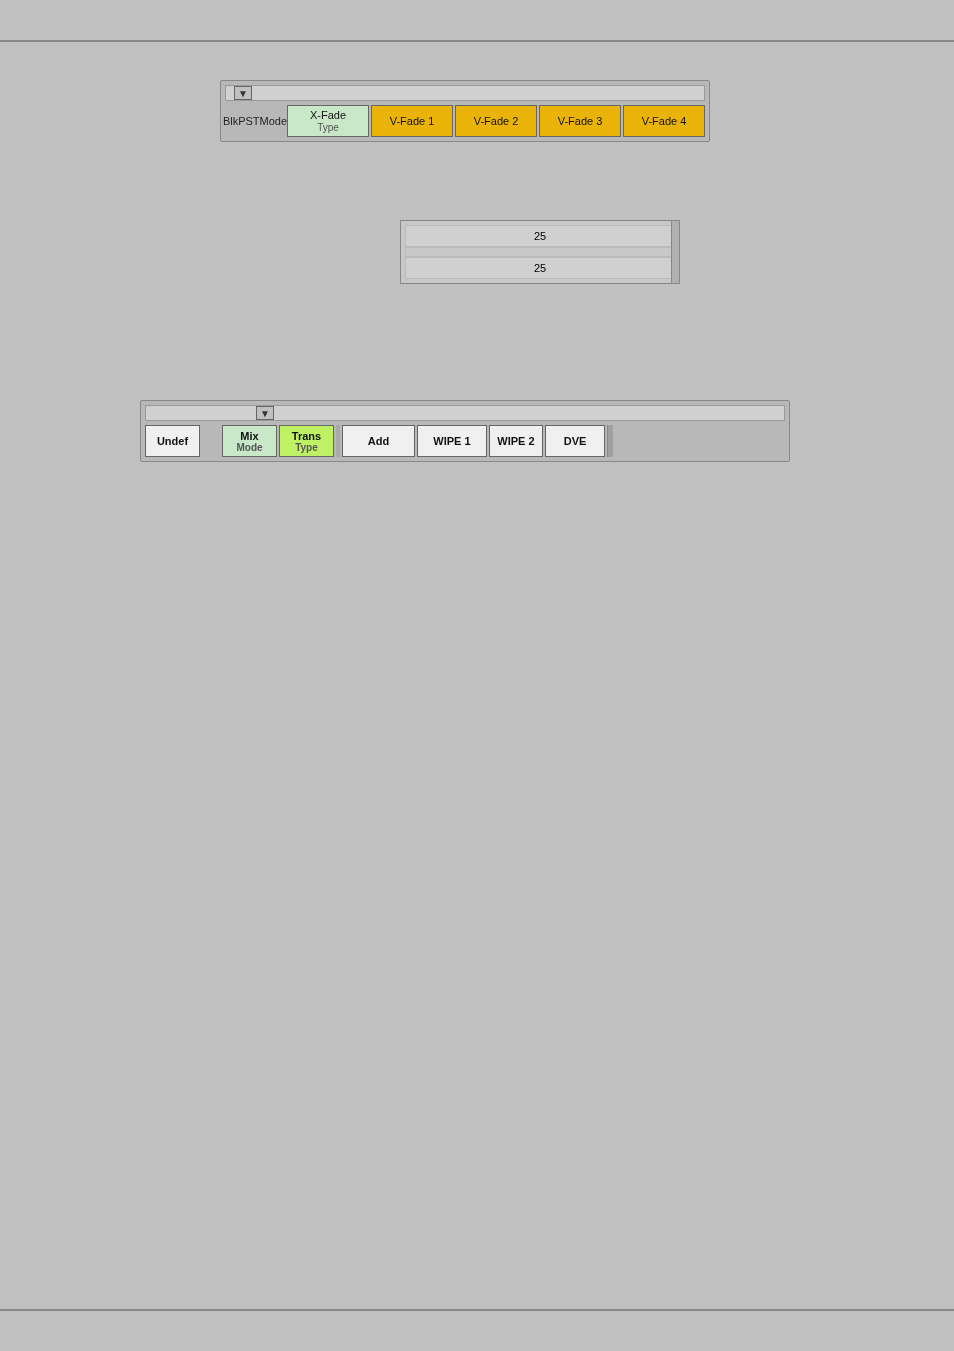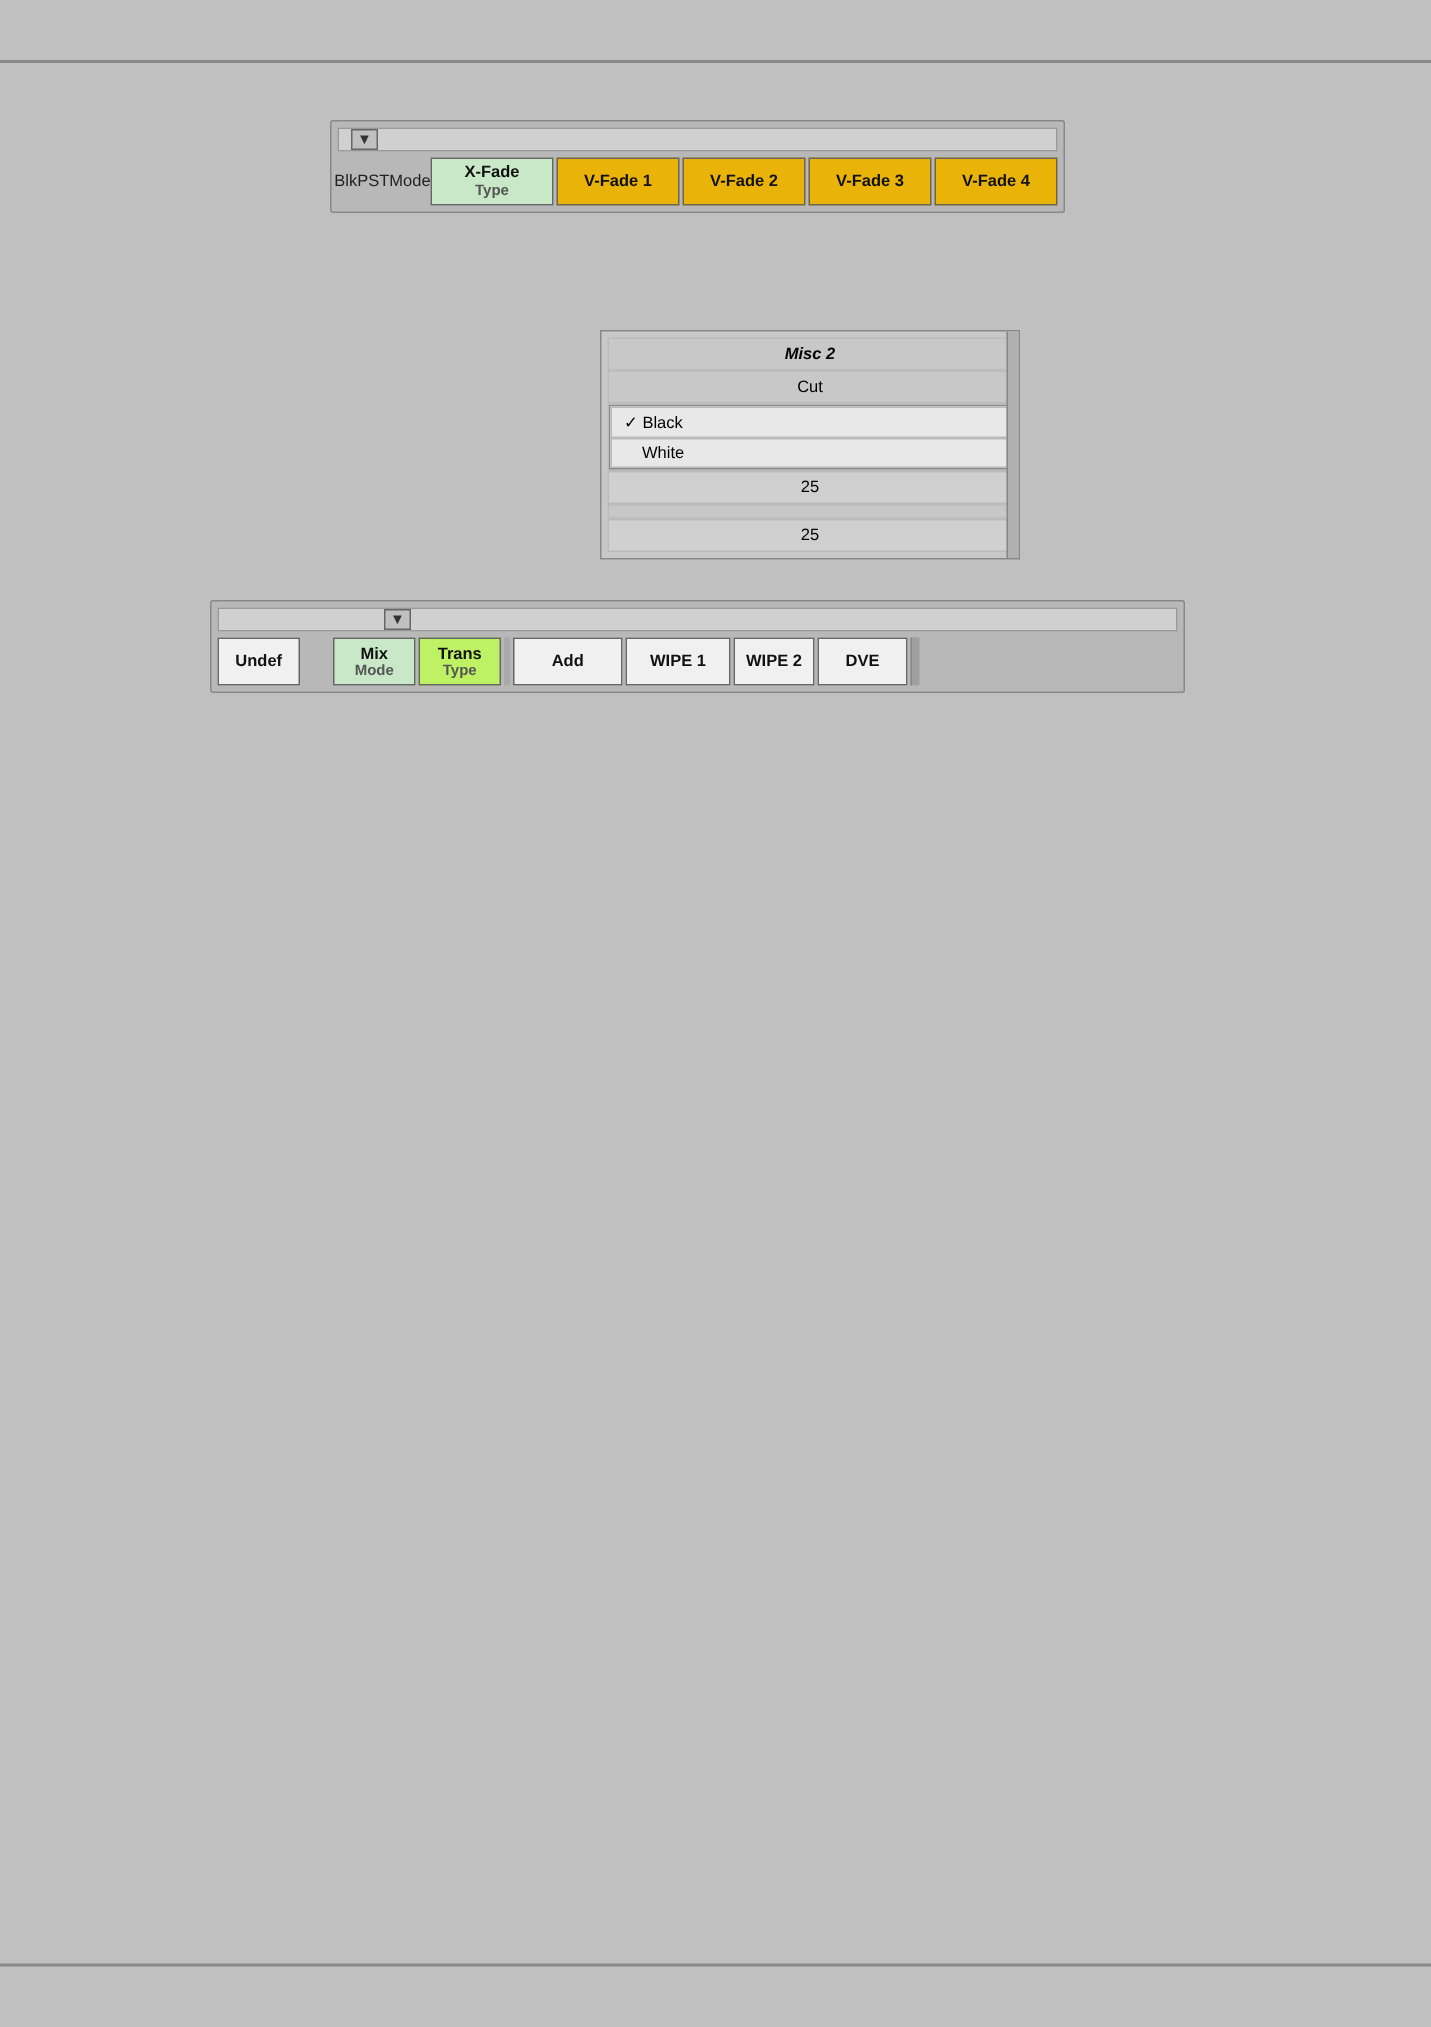--- a/index.html
+++ b/index.html
@@ -88,21 +88,21 @@
       justify-content: center;
       font-size: 11px;
       color: #222;
       padding: 2px;
     }
 
     .btn {
       border: 1px solid #666;
       padding: 3px 6px;
       font-size: 11px;
-      font-weight: bold;
+      font-weight: normal;
       cursor: pointer;
       text-align: center;
       display: flex;
       align-items: center;
       justify-content: center;
       min-height: 28px;
       flex: 1;
     }
 
     .btn-normal {
@@ -318,31 +318,20 @@
         <span>V-Fade 4</span>
       </div>
     </div>
   </div>
 </div>
 
 <div class="panel2">
   <div style="background:#c8c8c8; border:1px solid #888; padding:4px; position:relative;">
     <table style="border-collapse:collapse; width:100%;">
       <tbody>
-      <tr>
-        <td class="p2-cell p2-italic">Misc 2</td>
-        <td class="p2-cell">Cut</td>
-        <td class="p2-cell" style="position:relative; padding:0;">
-
-          <div style="background:#e8e8e8; border:1px solid #888; width:100%;">
-            <div class="dropdown-item checked">Black</div>
-            <div class="dropdown-item indent">White</div>
-          </div>
-        </td>
-      </tr>
       <tr>
         <td class="p2-cell p2-value">25</td>
         <td class="p2-cell"></td>
         <td class="p2-cell p2-value">25</td>
       </tr>
     </tbody>
       </table>
 
     <div style="position:absolute; right:0; top:0; bottom:0; width:8px; background:#b0b0b0; border-left:1px solid #888;"></div>
   </div>

